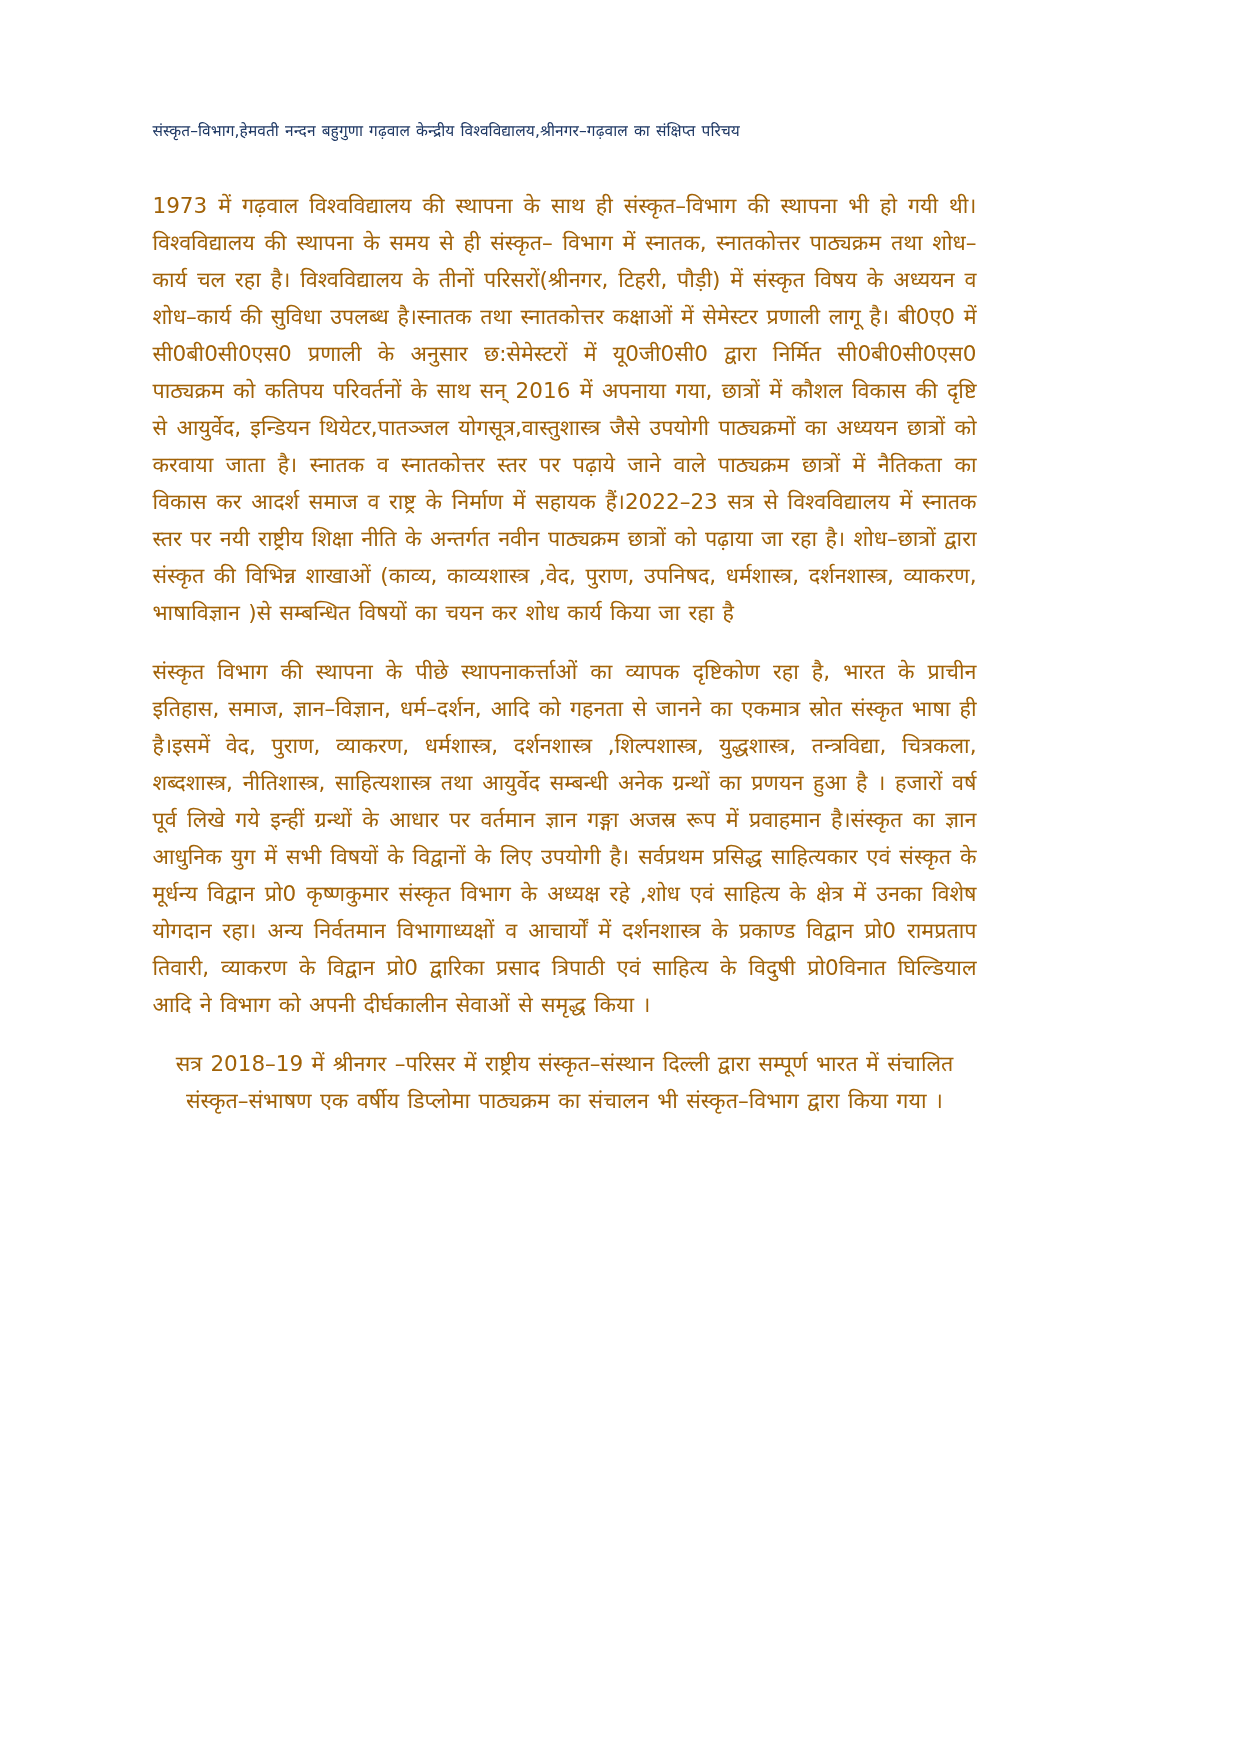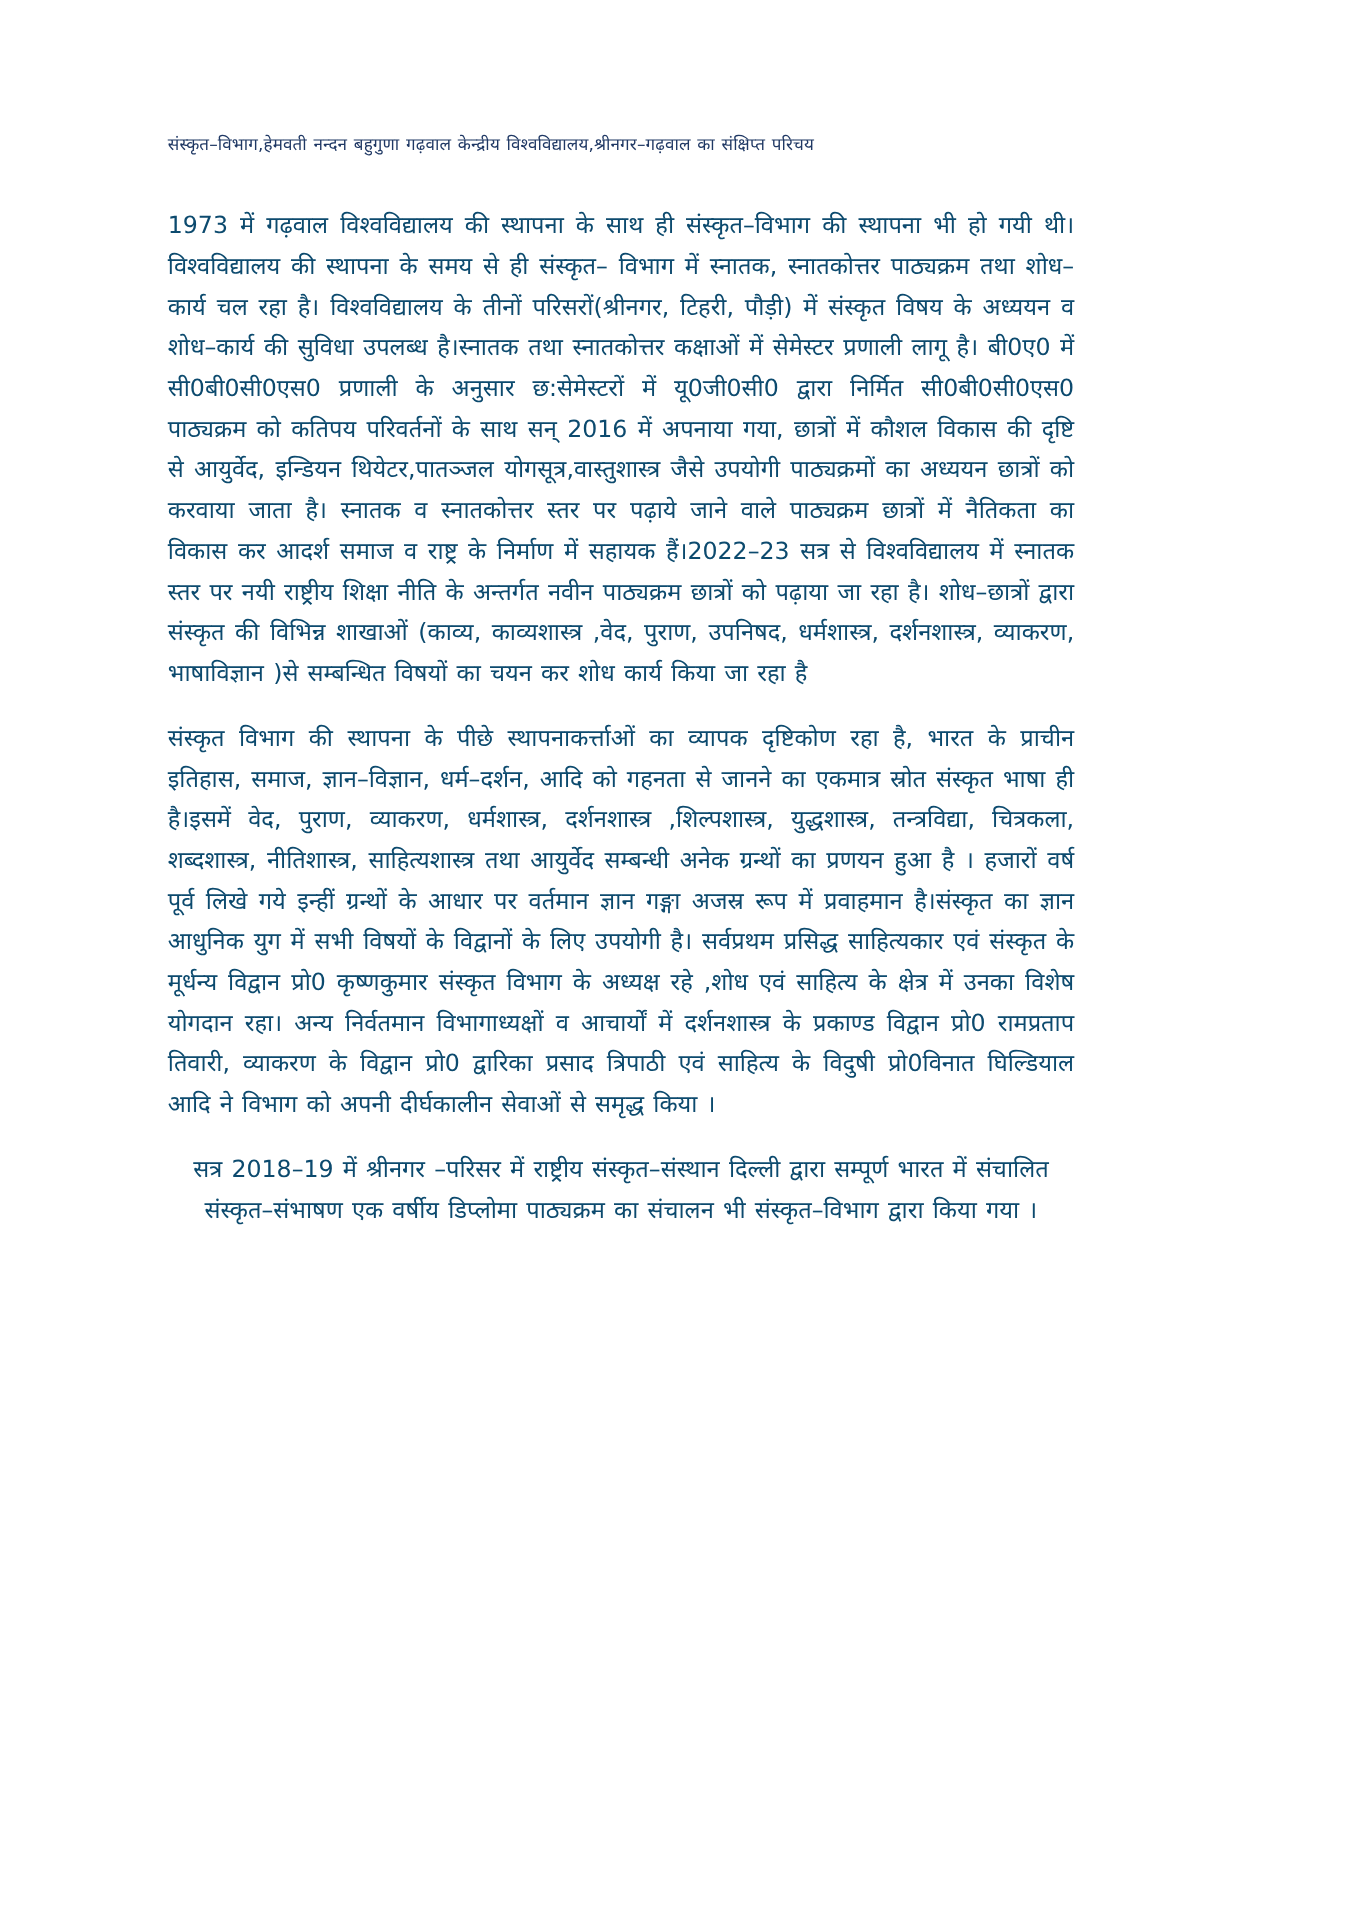--- a/index.html
+++ b/index.html
@@ -30,21 +30,21 @@
     color: #1f3864;
     font-family: "DejaVu Sans", "Liberation Sans", sans-serif;
     font-size: 15.5px;
     line-height: 1.45;
     letter-spacing: 0.1px;
     margin: 0 0 46px 0;
     font-weight: 400;
     word-spacing: 1px;
   }
   .para {
-    color: #0c4a6e;
+    color: #a16207;
     font-family: "DejaVu Sans", "Liberation Sans", sans-serif;
     font-size: 21.5px;
     line-height: 1.72;
     margin: 0 0 22px 0;
     text-align: justify;
     text-justify: inter-word;
     word-spacing: 1.5px;
     font-weight: 400;
   }
   .para:last-child {

